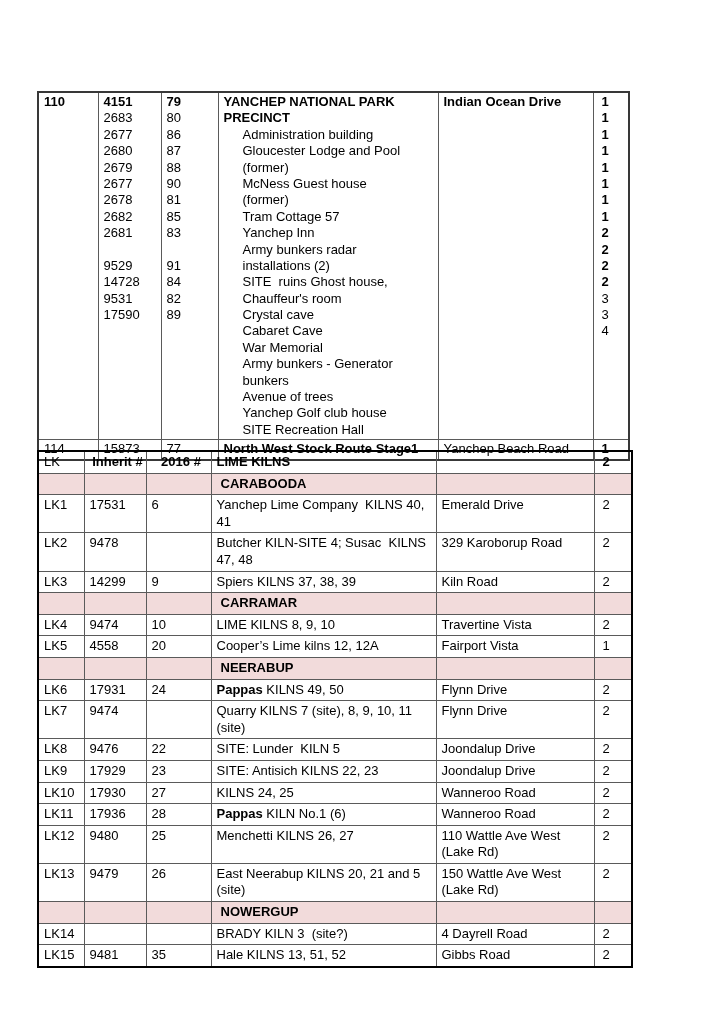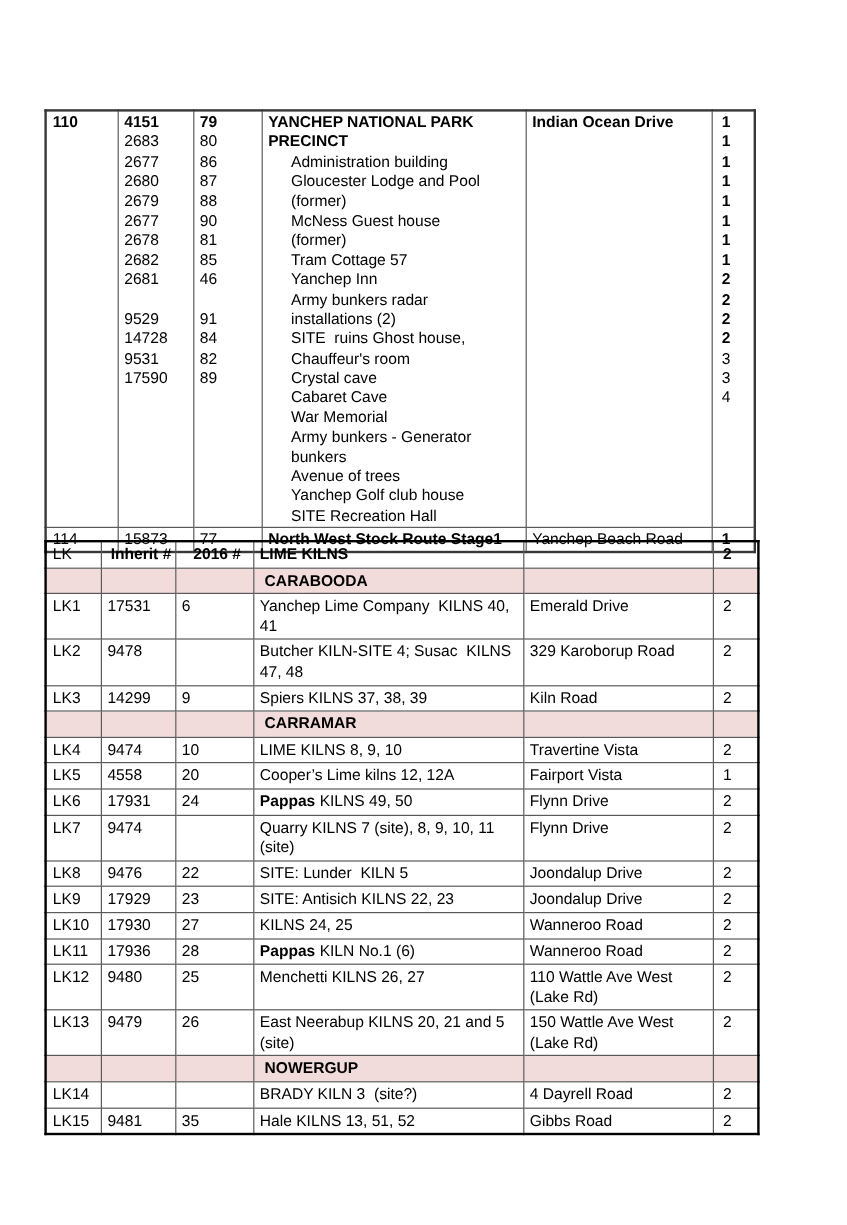--- a/index.html
+++ b/index.html
@@ -60,21 +60,21 @@
         </td>
         <td>
           <div class="t1line b">79</div>
           <div class="t1line">80</div>
           <div class="t1line">86</div>
           <div class="t1line">87</div>
           <div class="t1line">88</div>
           <div class="t1line">90</div>
           <div class="t1line">81</div>
           <div class="t1line">85</div>
-          <div class="t1line">46</div>
+          <div class="t1line">83</div>
           <div class="t1line">&nbsp;</div>
           <div class="t1line">91</div>
           <div class="t1line">84</div>
           <div class="t1line">82</div>
           <div class="t1line">89</div>
         </td>
         <td>
           <div class="t1line b">YANCHEP NATIONAL PARK</div>
           <div class="t1line b">PRECINCT</div>
           <div class="t1line ind">Administration building</div>
@@ -208,20 +208,28 @@
         <td class="catcell">2</td>
       </tr>
       <tr class="boldrow">
         <td>LK5</td>
         <td>4558</td>
         <td>20</td>
         <td><span>Cooper’s Lime kilns 12, 12A</span></td>
         <td>Fairport Vista</td>
         <td class="catcell">1</td>
       </tr>
+      <tr class="section">
+        <td>&nbsp;</td>
+        <td>&nbsp;</td>
+        <td>&nbsp;</td>
+        <td class="desc">NEERABUP</td>
+        <td>&nbsp;</td>
+        <td>&nbsp;</td>
+      </tr>
       <tr>
         <td>LK6</td>
         <td>17931</td>
         <td>24</td>
         <td><span class="b">Pappas</span><span> KILNS 49, 50</span></td>
         <td>Flynn Drive</td>
         <td class="catcell">2</td>
       </tr>
       <tr>
         <td>LK7</td>

